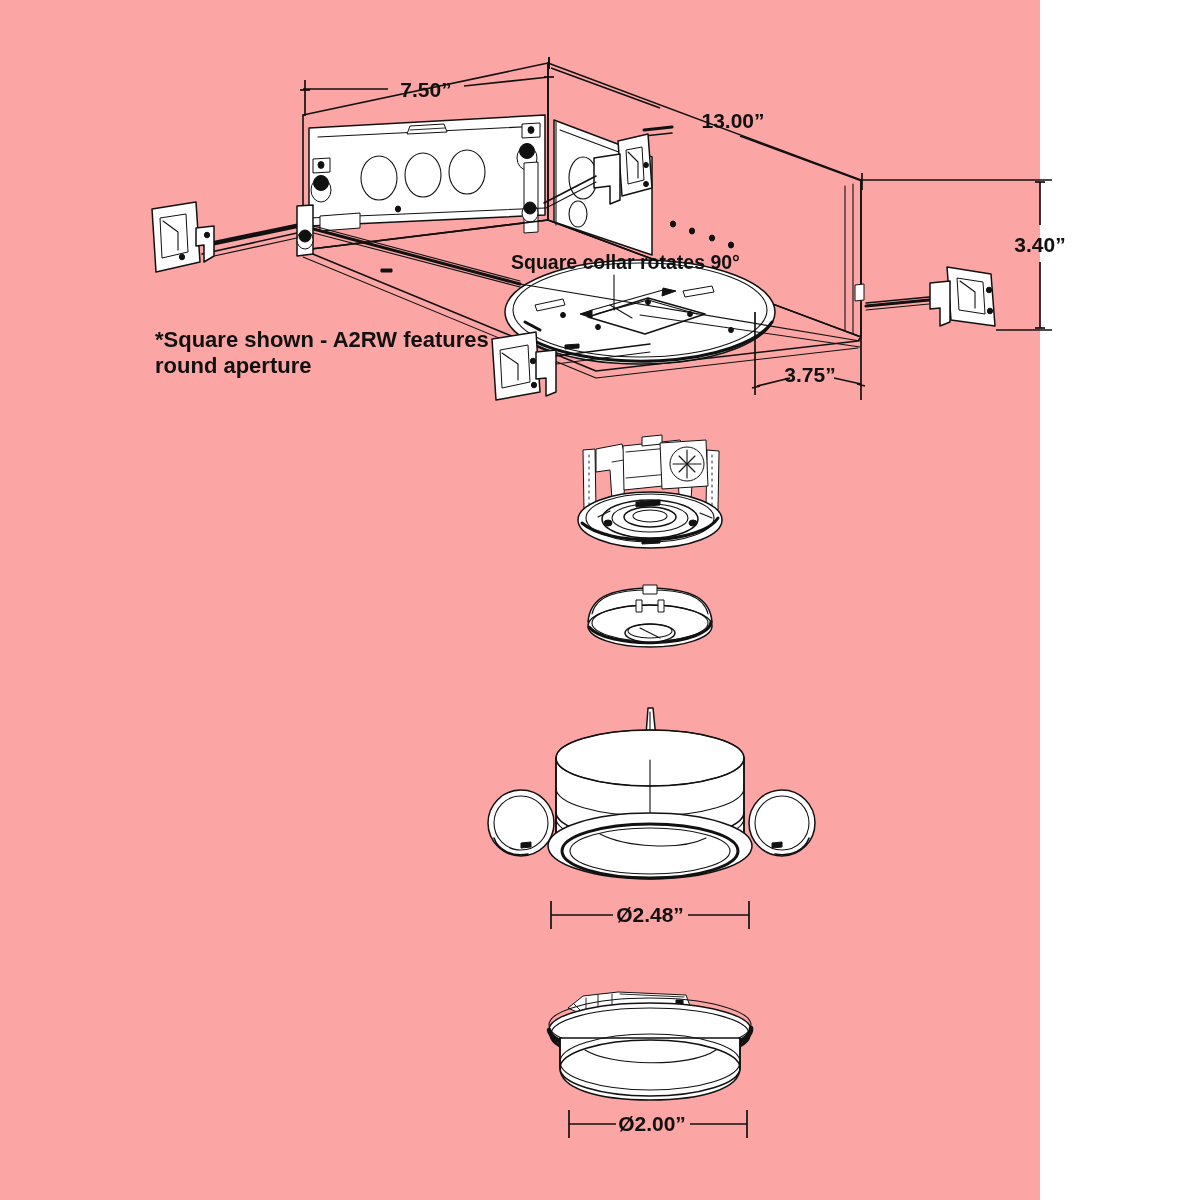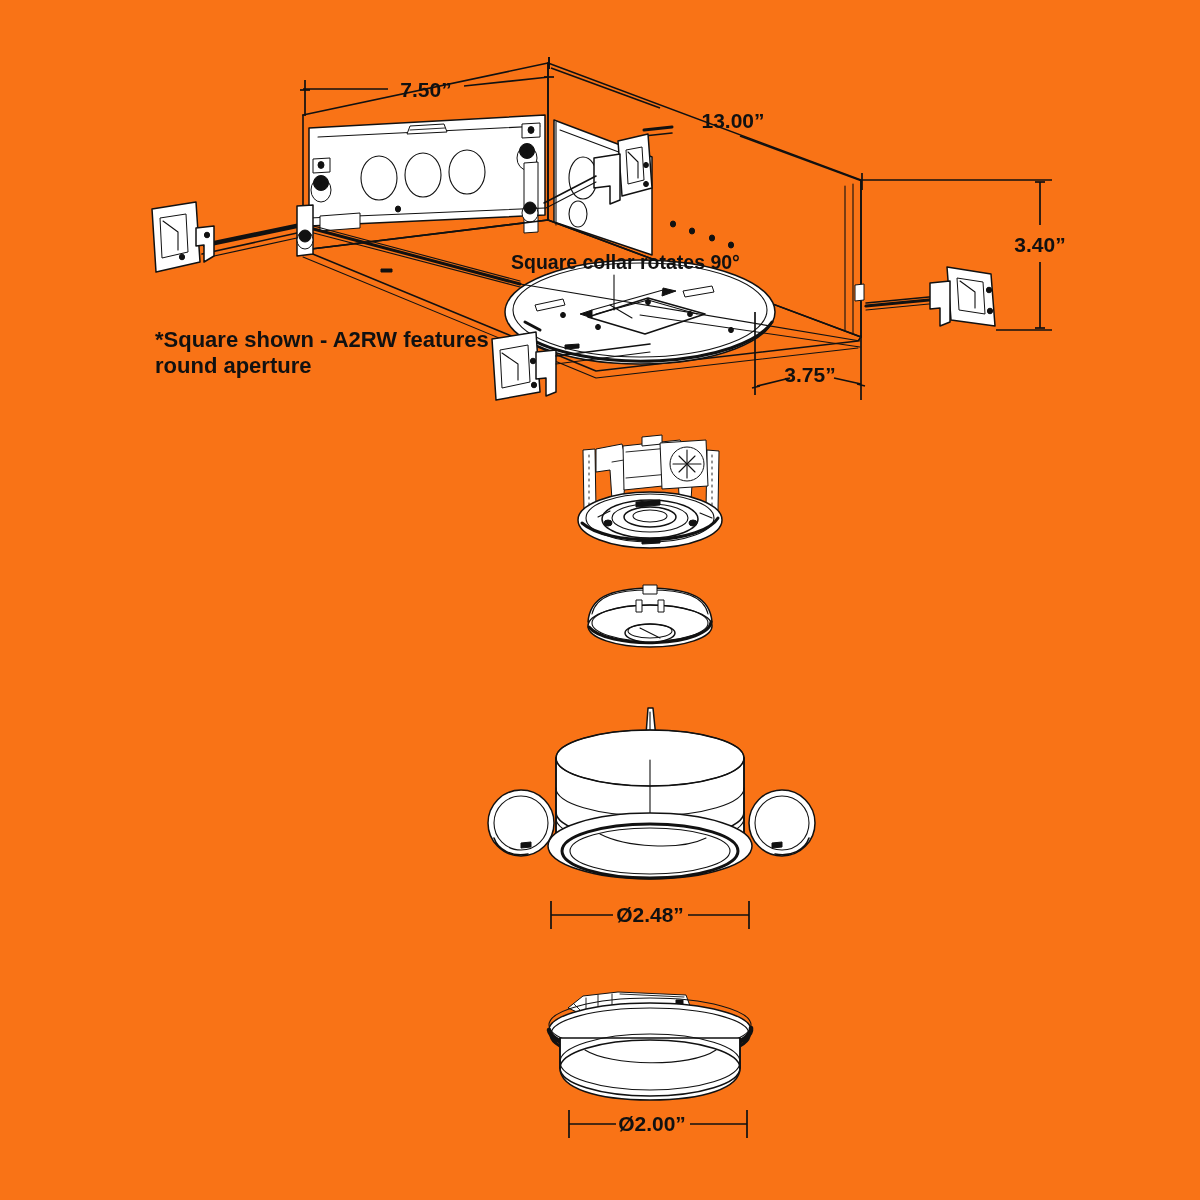--- a/index.html
+++ b/index.html
@@ -9,23 +9,23 @@
     background: #ffffff;
   }
   body {
     width: 1200px;
     height: 1200px;
     font-family: "Liberation Sans", sans-serif;
     overflow: hidden;
   }
   #stage {
     position: relative;
-    width: 1200px;
+    width: 1040px;
     height: 1200px;
-    background: #f97316;
+    background: #fca5a5;
   }
   #drawing {
     position: absolute;
     top: 0;
     left: 0;
     width: 1200px;
     height: 1200px;
   }
   .dim-text {
     font-family: "Liberation Sans", sans-serif;

